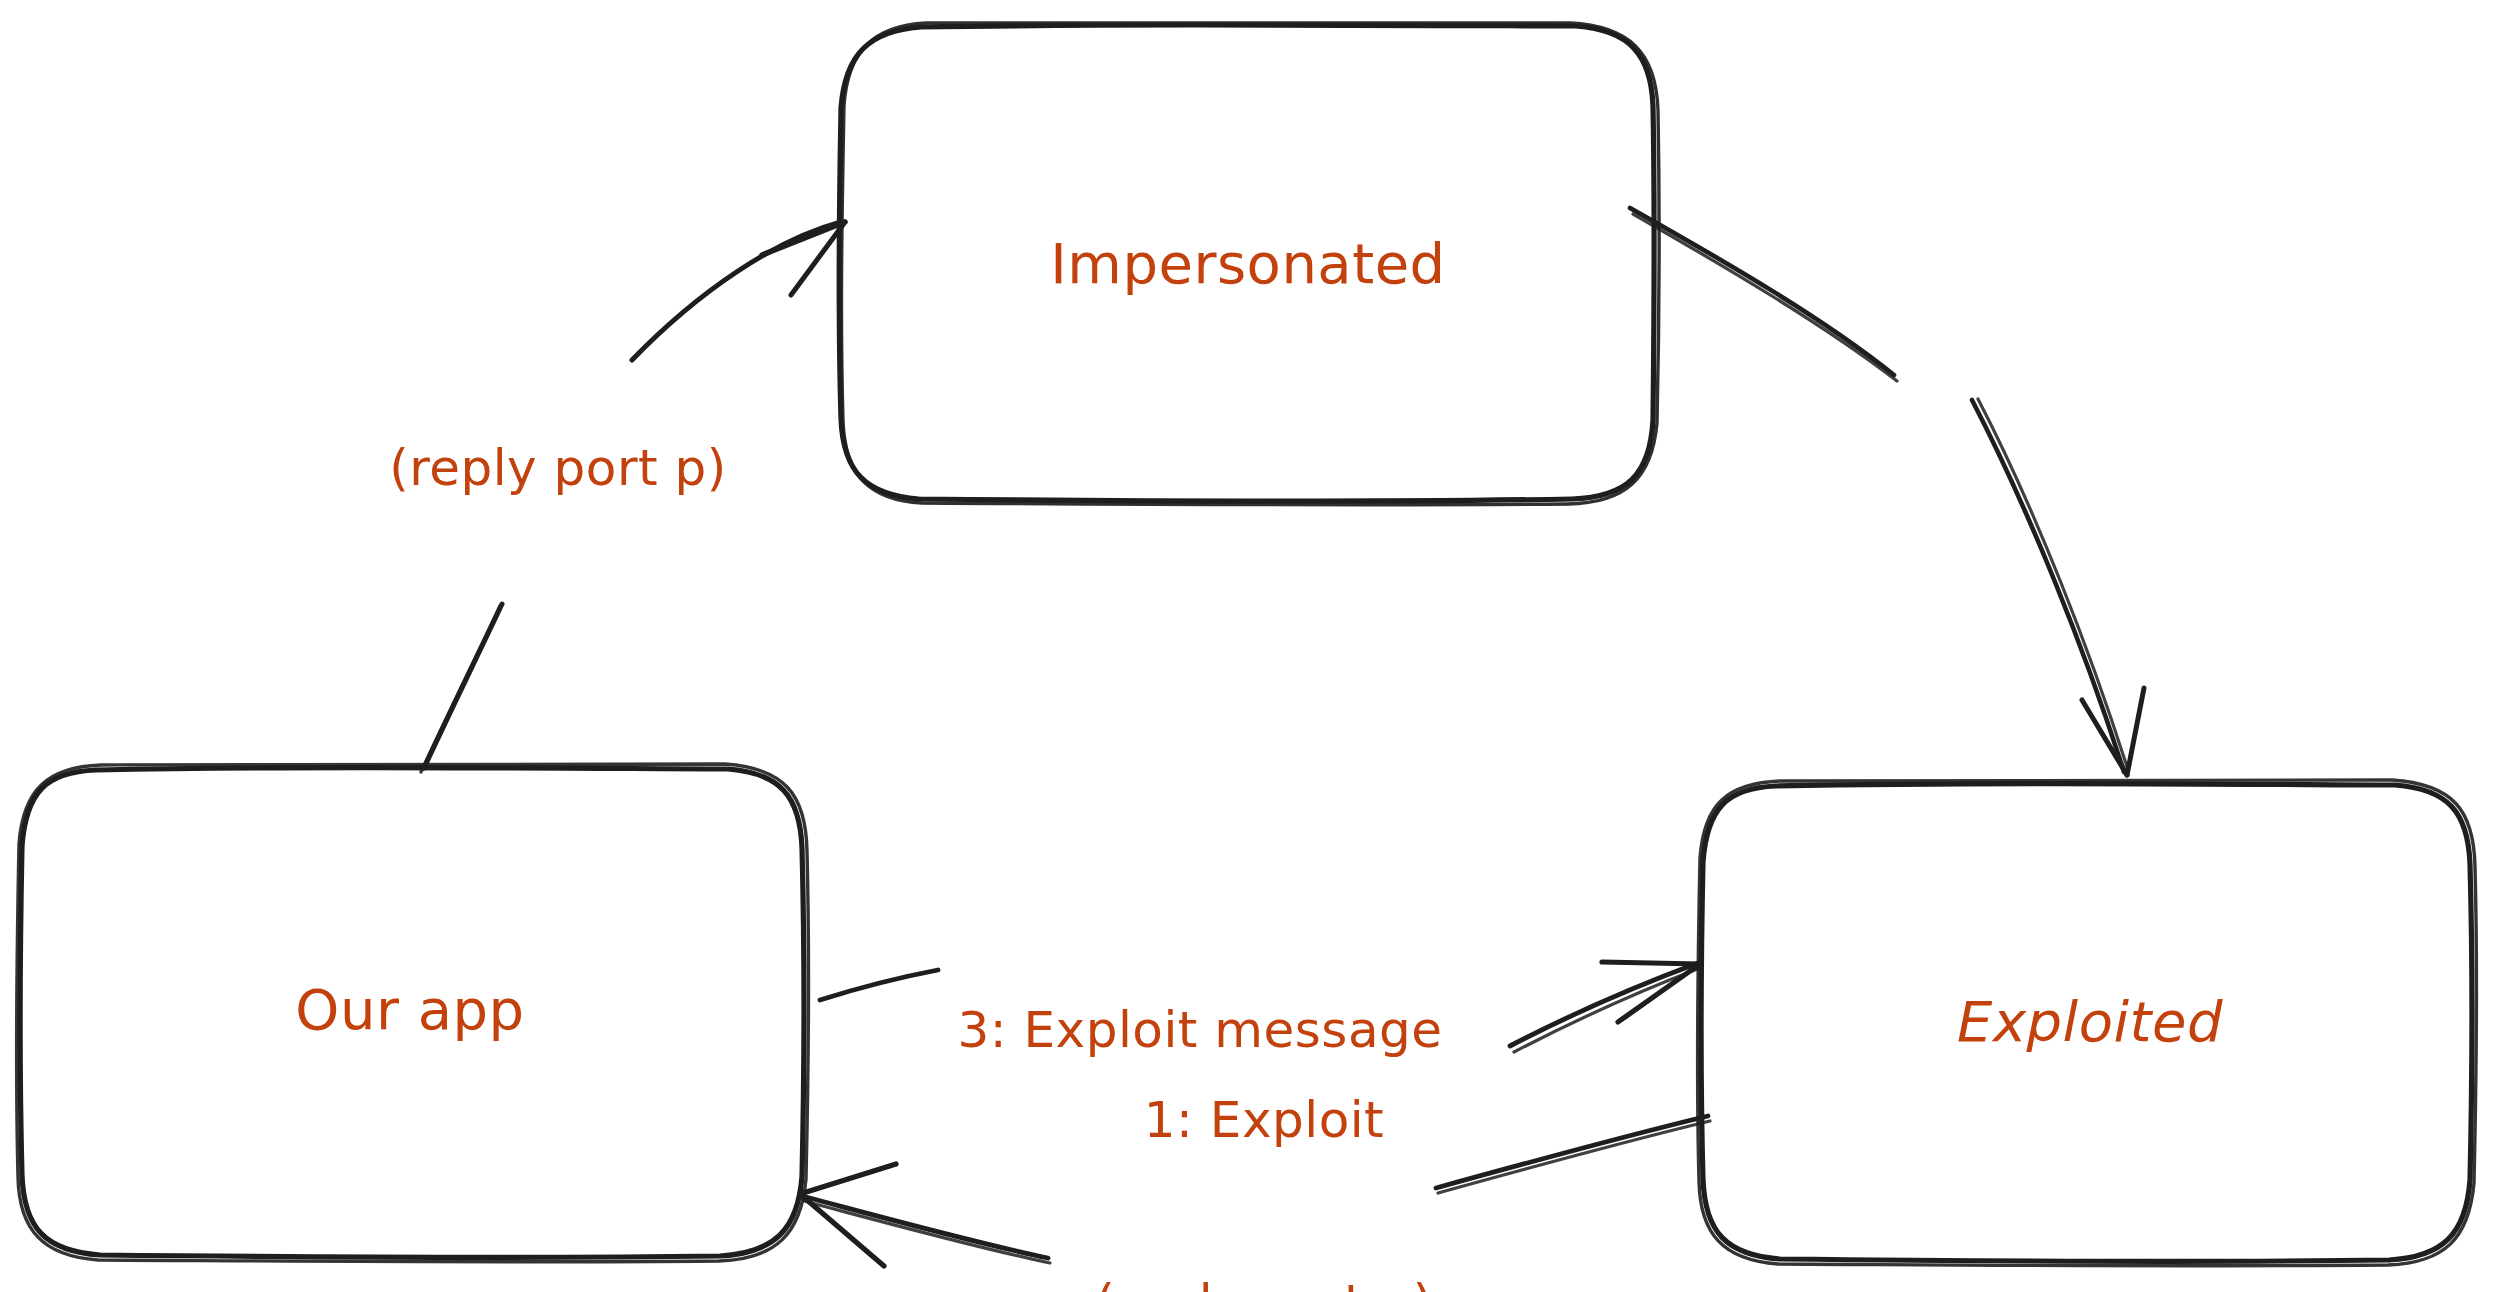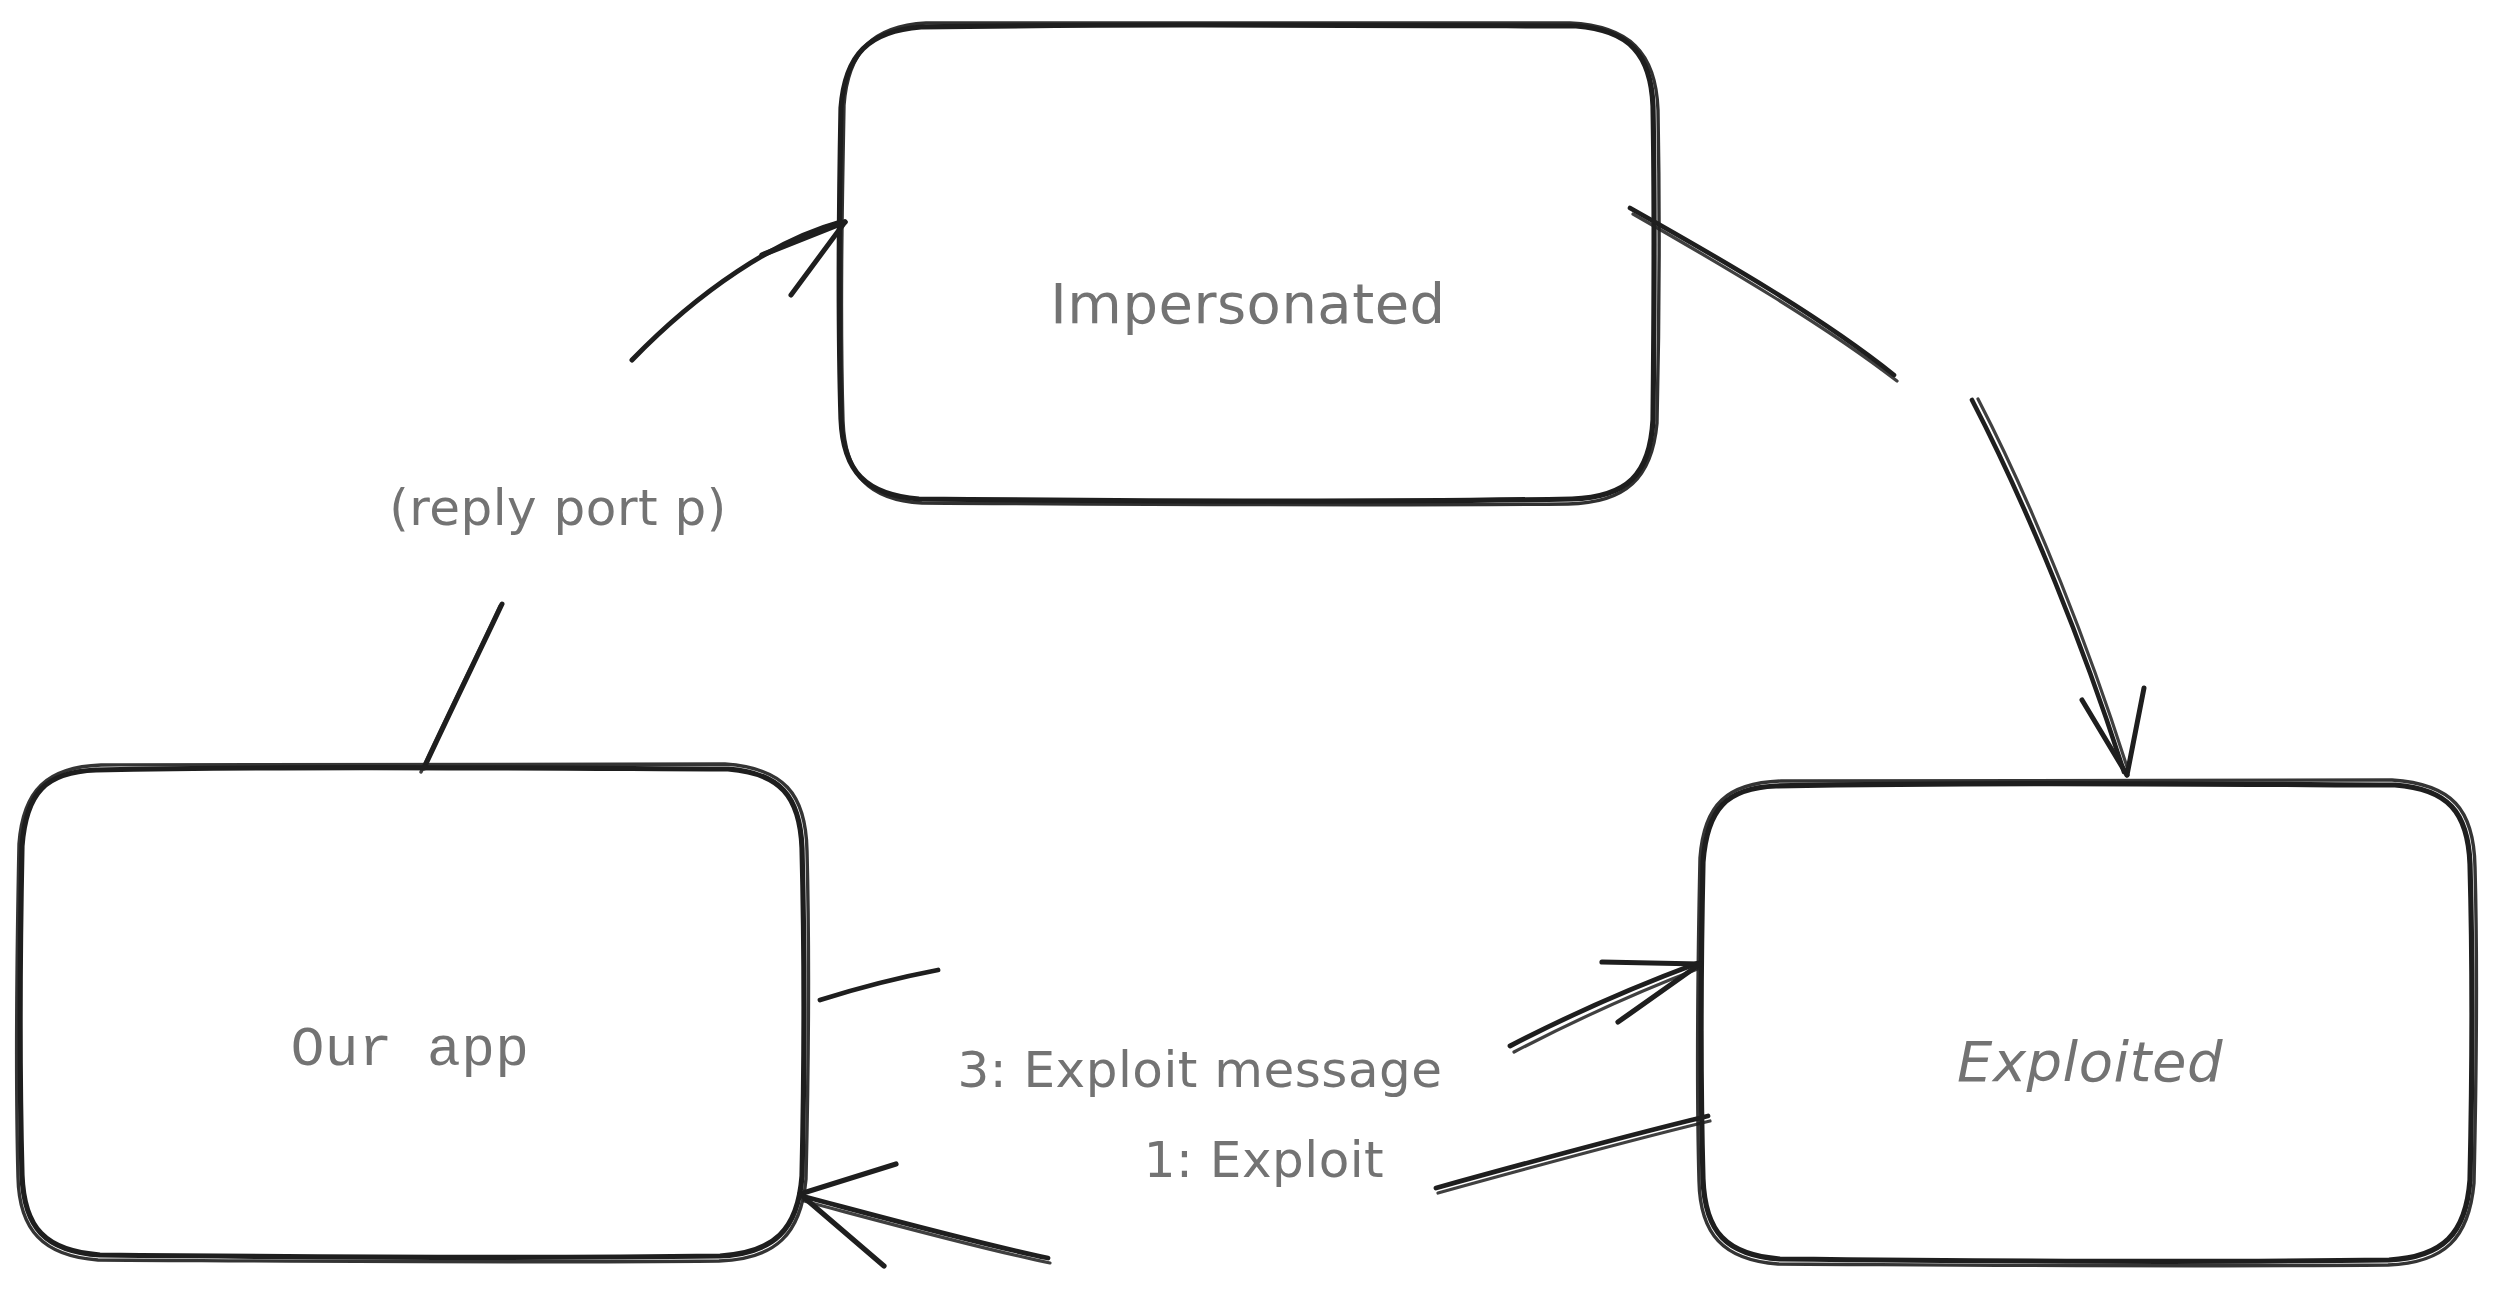--- a/index.html
+++ b/index.html
@@ -23,28 +23,27 @@
   #sketch-layer {
     position: absolute;
     top: 0;
     left: 0;
     width: 2494px;
     height: 1292px;
   }
   .node-label,
   .edge-label {
     position: absolute;
-    color: #737373;
+    color: #c2410c;
     font-family: "DejaVu Sans", "Liberation Sans", sans-serif;
     font-weight: 400;
     white-space: pre;
     text-align: center;
     line-height: 1.22;
     letter-spacing: 0.5px;
-    margin-top: 40px;
     -webkit-font-smoothing: antialiased;
   }
   .node-label {
     font-size: 56px;
     transform: translate(-50%, -50%);
   }
   .edge-label {
     font-size: 50px;
     transform: translate(-50%, -50%);
   }
@@ -152,21 +151,21 @@
         <path stroke-width="3.2" opacity="0.85" d="M 1050 1263 C 982 1249 902 1227 804 1201"></path>
         <path stroke-width="5.2" d="M 896 1164 L 800 1194"></path>
         <path stroke-width="5.2" d="M 884 1266 L 800 1194"></path>
       </g>
 
     </g>
   </svg>
 
   <div class="node-label hand" style="left:1248px; top:264px;">Impersonated</div>
 
-  <div class="node-label hand" style="left:410px; top:1010px;font-family:Liberation Mono, monospace;">Our app</div>
+  <div class="node-label hand" style="left:410px; top:1010px;">Our app</div>
 
   <div class="node-label hand" style="left:2090px; top:1022px;font-style:italic;">Exploited</div>
 
   <div class="edge-label hand" style="left:558px; top:468px;">
     <div>(reply port p)</div>
   </div>
 
 
   <div class="edge-label hand" style="left:1200px; top:1030px;">
     <div>3: Exploit message</div>

